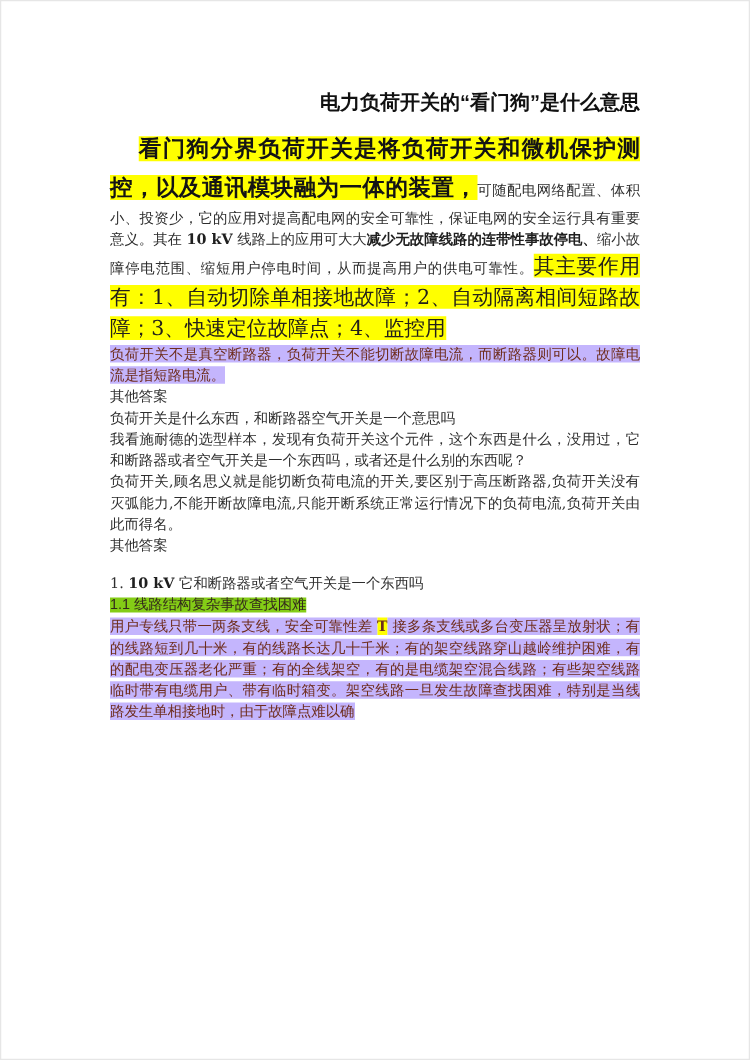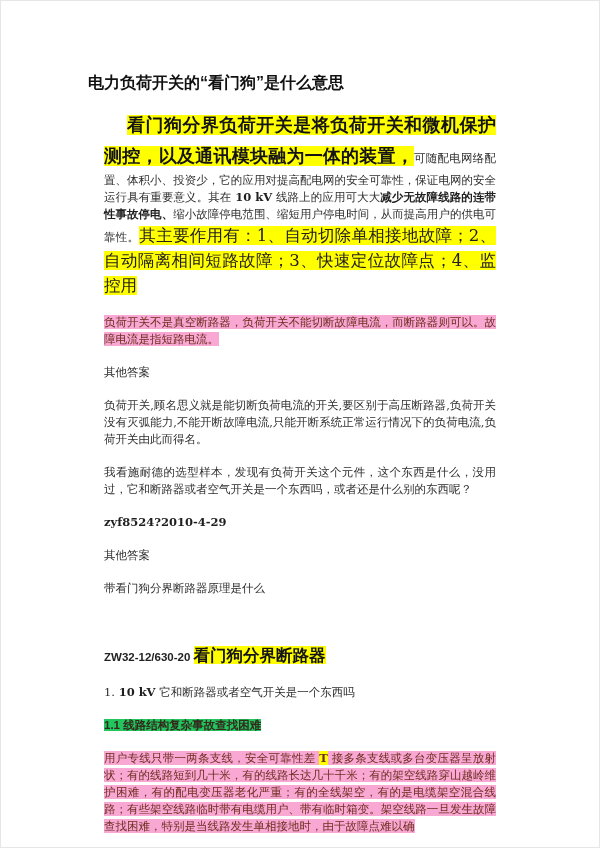--- a/index.html
+++ b/index.html
@@ -15,30 +15,30 @@
     background: #ffffff;
     box-sizing: border-box;
     padding: 72px 88px 20px 88px;
     overflow: hidden;
     box-shadow: inset 0 0 0 1px #e6e6e6;
     font-family: "DejaVu Serif", "Liberation Serif", serif;
     color: #2e2e2e;
   }
   .doc-title {
     margin: 0 0 10px 0;
-    text-align: left;
+    text-align: right;
     font-size: 16px;
     line-height: 22px;
     font-weight: bold;
     color: #111111;
     font-family: "Liberation Sans", "DejaVu Sans", sans-serif;
   }
   .doc-body { }
   .para {
-    margin: 16px;
+    margin: 0;
     font-size: 11.5px;
     line-height: 17px;
     text-align: justify;
     word-break: break-all;
   }
   .para.indent { text-indent: 2em; }
   .spacer { height: 13px; }
 
   .seg-plain { }
   .seg-bold { font-weight: bold; color: #1f1f1f; }
@@ -50,31 +50,31 @@
     color: #141414;
     font-family: "Liberation Sans", "DejaVu Sans", sans-serif;
   }
   .seg-hl-big {
     background: #ffff00;
     font-size: 16.5px;
     line-height: 25px;
     color: #23201a;
   }
   .seg-hl-red {
-    background: #f9a8d4;
+    background: #c4b5fd;
     color: #6e2d1d;
   }
   .seg-hl-red-bold {
     background: #ffff00;
     color: #6e2d1d;
     font-weight: bold;
   }
   .seg-hl-heading {
-    background: #22c55e;
-    font-weight: bold;
+    background: #84cc16;
+    font-weight: normal;
     color: #33291c;
     font-family: "Liberation Sans", "DejaVu Sans", sans-serif;
   }
   .seg-model {
     font-weight: bold;
     color: #222222;
     font-family: "Liberation Sans", "DejaVu Sans", sans-serif;
   }
   .seg-hl-title {
     background: #ffff00;
@@ -87,24 +87,22 @@
 </style>
 </head>
 <body>
 
 <div class="page">
   <h1 class="doc-title">电力负荷开关的“看门狗”是什么意思</h1>
   <div class="doc-body">
       <p class="para indent"><span class="seg-hl-lead">看门狗分界负荷开关是将负荷开关和微机保护测控，以及通讯模块融为一体的装置，</span><span class="seg-plain">可随配电网络配置、体积小、投资少，它的应用对提高配电网的安全可靠性，保证电网的安全运行具有重要意义。其在 </span><span class="seg-bold">10 kV</span><span class="seg-plain"> 线路上的应用可大大</span><span class="seg-bold">减少无故障线路的连带性事故停电、</span><span class="seg-plain">缩小故障停电范围、缩短用户停电时间，从而提高用户的供电可靠性。</span><span class="seg-hl-big">其主要作用有：1、自动切除单相接地故障；2、自动隔离相间短路故障；3、快速定位故障点；4、监控用</span></p>
       <p class="para"><span class="seg-hl-red">负荷开关不是真空断路器，负荷开关不能切断故障电流，而断路器则可以。故障电流是指短路电流。</span></p>
       <p class="para"><span class="seg-plain">其他答案</span></p>
+      <p class="para"><span class="seg-plain">负荷开关是什么东西，和断路器空气开关是一个意思吗</span></p>
+      <p class="para"><span class="seg-plain">我看施耐德的选型样本，发现有负荷开关这个元件，这个东西是什么，没用过，它和断路器或者空气开关是一个东西吗，或者还是什么别的东西呢？</span></p>
       <p class="para"><span class="seg-plain">负荷开关,顾名思义就是能切断负荷电流的开关,要区别于高压断路器,负荷开关没有灭弧能力,不能开断故障电流,只能开断系统正常运行情况下的负荷电流,负荷开关由此而得名。</span></p>
-      <p class="para"><span class="seg-plain">我看施耐德的选型样本，发现有负荷开关这个元件，这个东西是什么，没用过，它和断路器或者空气开关是一个东西吗，或者还是什么别的东西呢？</span></p>
-      <p class="para"><span class="seg-bold">zyf8524?2010-4-29</span></p>
       <p class="para"><span class="seg-plain">其他答案</span></p>
-      <p class="para"><span class="seg-plain">带看门狗分界断路器原理是什么</span></p>
       <div class="spacer"></div>
-      <p class="para"><span class="seg-model">ZW32-12/630-20 </span><span class="seg-hl-title">看门狗分界断路器</span></p>
       <p class="para"><span class="seg-plain">1. </span><span class="seg-bold">10 kV</span><span class="seg-plain"> 它和断路器或者空气开关是一个东西吗</span></p>
       <p class="para"><span class="seg-hl-heading">1.1 线路结构复杂事故查找困难</span></p>
       <p class="para"><span class="seg-hl-red">用户专线只带一两条支线，安全可靠性差 </span><span class="seg-hl-red-bold">T</span><span class="seg-hl-red"> 接多条支线或多台变压器呈放射状；有的线路短到几十米，有的线路长达几十千米；有的架空线路穿山越岭维护困难，有的配电变压器老化严重；有的全线架空，有的是电缆架空混合线路；有些架空线路临时带有电缆用户、带有临时箱变。架空线路一旦发生故障查找困难，特别是当线路发生单相接地时，由于故障点难以确</span></p>
     </div>
 </div>
 
 </body></html>

